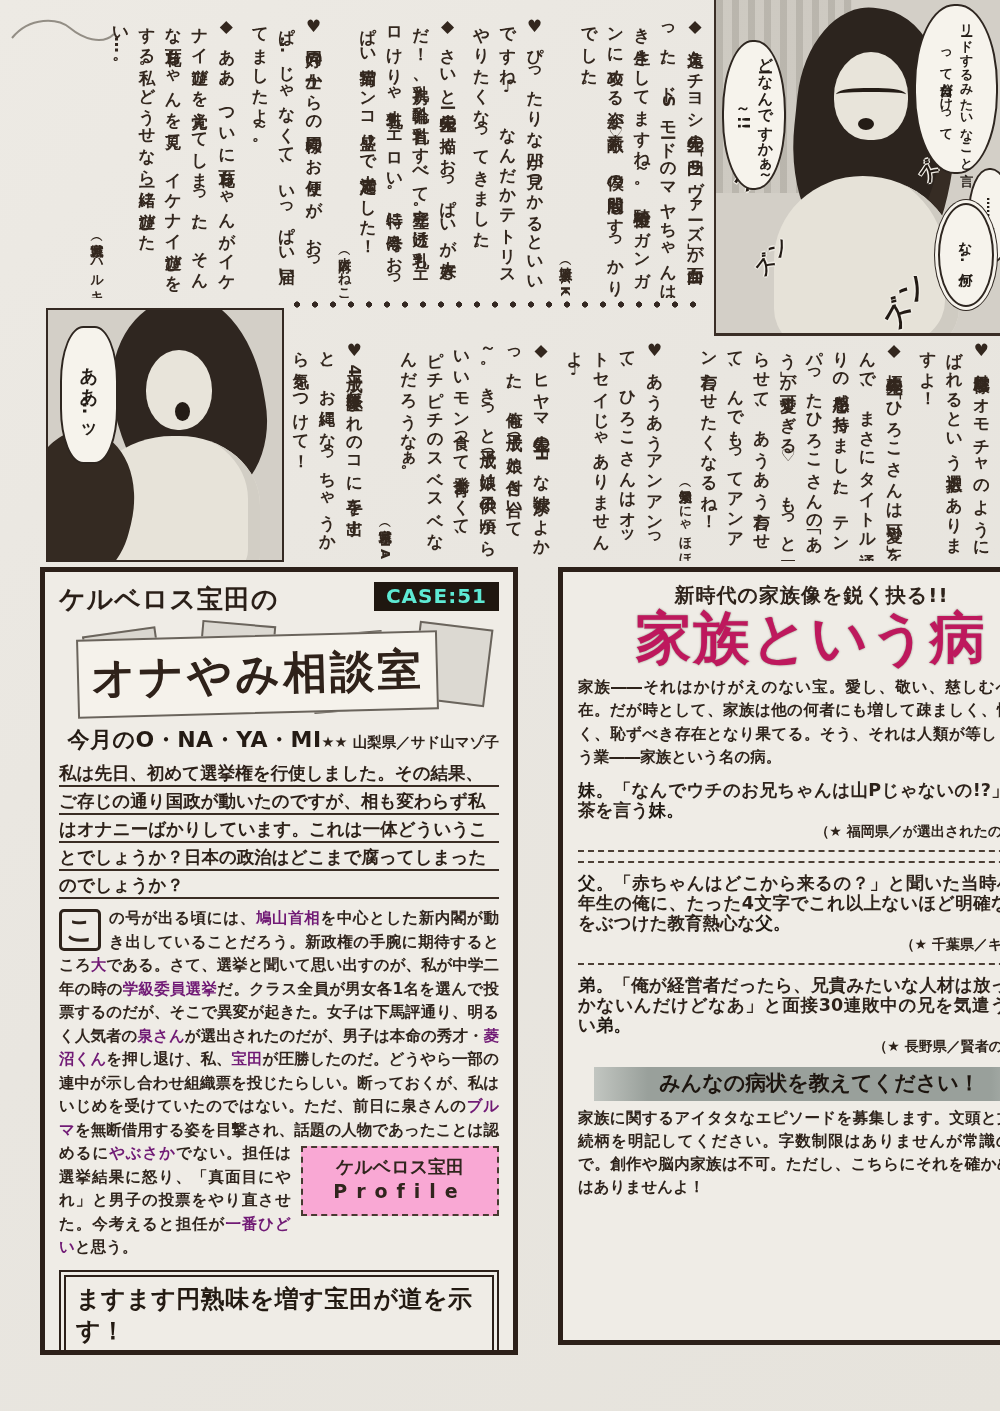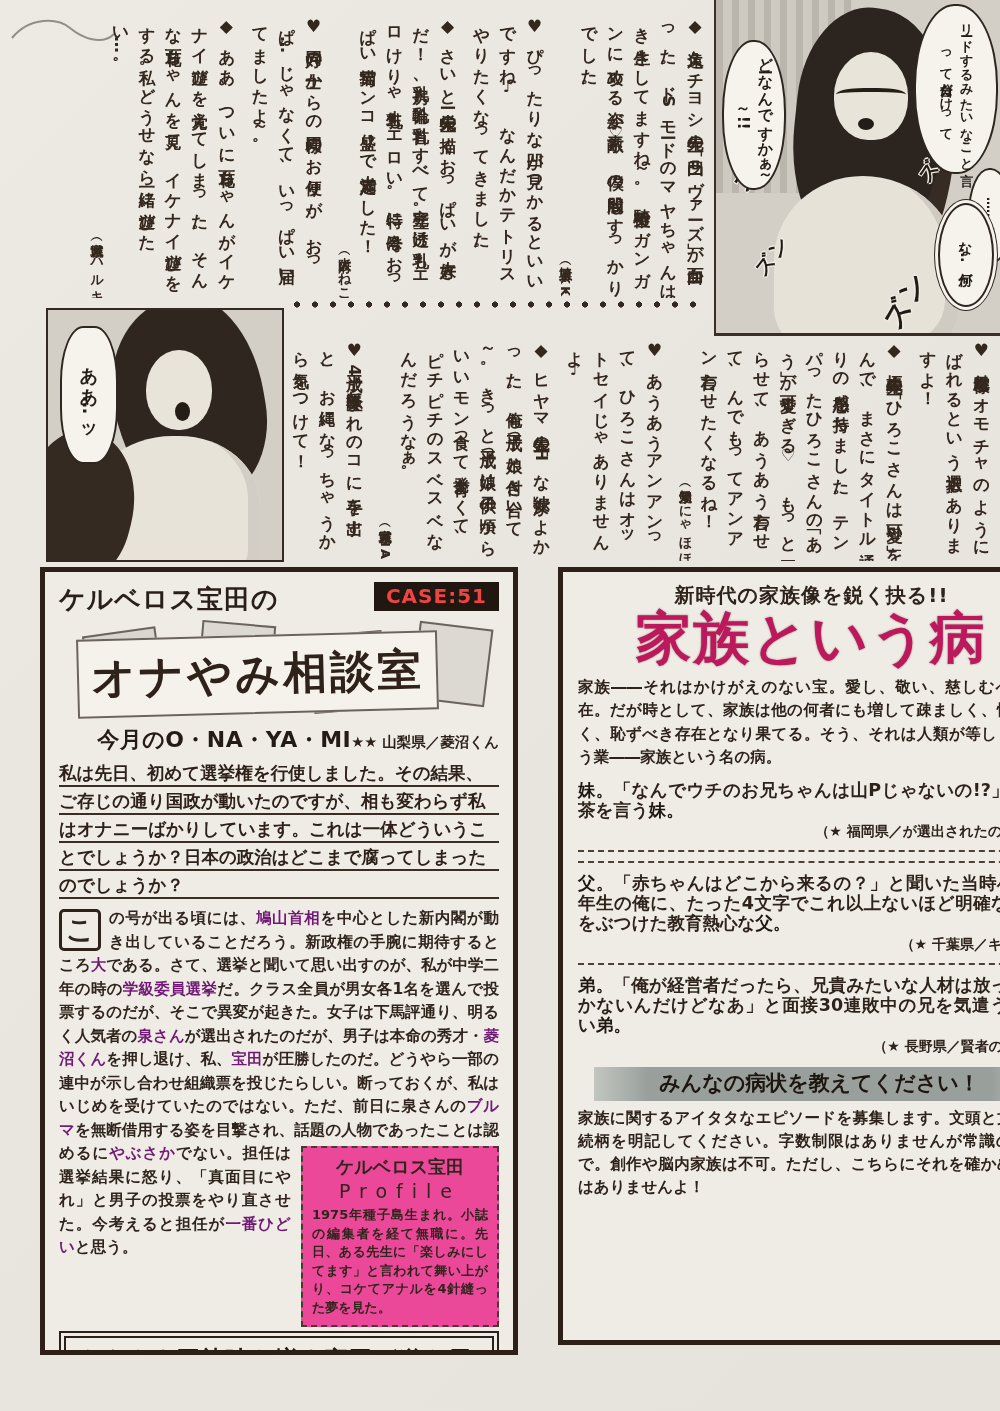--- a/index.html
+++ b/index.html
@@ -58,44 +58,44 @@
          text-shadow:-1px -1px 0 #f0ede6,1px -1px 0 #f0ede6,-1px 1px 0 #f0ede6,1px 1px 0 #f0ede6; }
   .sfx1 { left:10px; top:150px; transform:rotate(-58deg); }
   .sfx2 { right:42px; top:148px; transform:rotate(-55deg); font-size:20px; }
   .sfx3 { right:64px; bottom:14px; transform:rotate(-60deg); font-size:28px; }
   .sfx4 { left:34px; bottom:64px; transform:rotate(-52deg); font-size:20px; }
   
   .boxL { position:absolute; top:567px; left:40px; width:478px; height:788px; overflow:hidden;
           border:5px solid #2c2019; background:#efece6; padding:10px 14px; }
   .boxL-head { display:flex; justify-content:space-between; align-items:flex-start; }
   .kickerL { font-size:26px; font-weight:800; letter-spacing:1px; color:#2a1f18; }
-  .badge { background:#1f1710; color:#ef4444; font-weight:800; font-size:20px; padding:2px 12px 3px; letter-spacing:1px; }
+  .badge { background:#1f1710; color:#5eead4; font-weight:800; font-size:20px; padding:2px 12px 3px; letter-spacing:1px; }
   .titlewrap { position:relative; height:96px; margin:4px 0 2px; }
   .card { position:absolute; background:#f2efe8; border:2px solid #6a645c; width:74px; height:78px; }
   .c1 { left:28px; top:10px; transform:rotate(-8deg); background:#d9d6cf; }
   .c2 { left:140px; top:2px; transform:rotate(5deg); background:#dcd9d2; }
   .c3 { left:252px; top:12px; transform:rotate(-5deg); background:#d9d6cf; }
   .c4 { left:356px; top:4px; transform:rotate(7deg); background:#dcd9d2; }
   .titlemain { position:absolute; left:18px; top:14px; background:#f5f2eb; border:2px solid #6a645c;
                transform:rotate(-1.5deg); padding:8px 12px; font-size:44px; font-weight:800;
                letter-spacing:3px; color:#2f221a; white-space:nowrap; }
   .monthly { display:flex; justify-content:flex-end; align-items:baseline; margin-top:8px; }
   .monthly-label { font-size:22px; font-weight:800; color:#241b14; letter-spacing:.5px; }
   .monthly-from { font-size:14.5px; font-weight:700; }
   .question { margin-top:4px; font-size:17.5px; font-weight:700; line-height:28px; color:#2d2119;
               background-image:repeating-linear-gradient(to bottom,transparent 0 26px,#3a2d24 26px 28px); }
   .answer { margin-top:8px; font-size:15.5px; line-height:23.5px; font-weight:600; text-align:justify; color:#30251d; }
   .dropcap { float:left; width:42px; height:42px; border:3px solid #2e231b; border-radius:5px;
              display:flex; align-items:center; justify-content:center; font-size:28px; font-weight:800;
              margin:2px 8px 2px 0; }
   .bseg { font-weight:800; color:#701a75; }
-  .profile { float:right; width:198px; border:2px dashed #473a30; background:#ec4899;
+  .profile { float:right; width:198px; border:2px dashed #473a30; background:#f9a8d4;
              padding:7px 9px 8px; margin:4px 0 4px 10px; text-align:center; }
   .profile-name { font-size:18px; font-weight:800; }
-  .profile-label { font-size:19px; font-weight:400; letter-spacing:9px; margin:1px 0 3px; }
+  .profile-label { font-size:19px; font-weight:700; letter-spacing:9px; margin:1px 0 3px; }
   .profile-text { font-size:13px; font-weight:700; line-height:18.5px; text-align:justify; }
   .closing { margin-top:2px; text-indent:1em; font-size:16px; font-weight:600; }
   .cta-box { clear:both; margin-top:10px; border:2px solid #2c2019; padding:3px; }
   .cta-inner { border:2px solid #2c2019; padding:6px 10px 8px; }
   .cta-title { font-size:24px; font-weight:800; letter-spacing:.5px; color:#231a12; }
   
   .boxR { position:absolute; top:567px; left:558px; width:507px; height:778px; overflow:hidden;
           border:5px solid #2c2019; background:#efece6; padding:10px 15px; }
   .kickerR { text-align:center; font-size:20px; font-weight:800; letter-spacing:1px; }
   .titleR { text-align:center; font-size:56px; font-weight:800; letter-spacing:2px; color:#be185d;
@@ -181,28 +181,27 @@
     </div>
     <div class="titlewrap">
       <div class="card c1"></div>
       <div class="card c2"></div>
       <div class="card c3"></div>
       <div class="card c4"></div>
       <div class="titlemain">オナやみ相談室</div>
     </div>
     <div class="monthly">
       <span class="monthly-label">今月のO・NA・YA・MI</span>
-      <span class="monthly-from"><span>★★</span> <span>山梨県／菱沼くん</span></span>
+      <span class="monthly-from"><span>★★</span> <span>山梨県／サド山マゾ子</span></span>
     </div>
     <div class="question">私は先日、初めて選挙権を行使しました。その結果、ご存じの通り国政が動いたのですが、相も変わらず私はオナニーばかりしています。これは一体どういうことでしょうか？日本の政治はどこまで腐ってしまったのでしょうか？</div>
     <div class="answer">
       <span class="dropcap">こ</span><span>の号が出る頃には、</span><span class="bseg">鳩山首相</span><span>を中心とした新内閣が動き出していることだろう。新政権の手腕に期待するところ</span><span class="bseg">大</span><span>である。さて、選挙と聞いて思い出すのが、私が中学二年の時の</span><span class="bseg">学級委員選挙</span><span>だ。クラス全員が男女各1名を選んで投票するのだが、そこで異変が起きた。女子は下馬評通り、明るく人気者の</span><span class="bseg">泉さん</span><span>が選出されたのだが、男子は本命の秀才・</span><span class="bseg">菱沼くん</span><span>を押し退け、私、</span><span class="bseg">宝田</span><span>が圧勝したのだ。どうやら一部の連中が示し合わせ組織票を投じたらしい。断っておくが、私はいじめを受けていたのではない。ただ、前日に泉さんの</span><span class="bseg">ブルマ</span><span>を無断借用する姿を目撃され、話題</span><aside class="profile">
         <div class="profile-name">ケルベロス宝田</div>
         <div class="profile-label">Profile</div>
-        <div class="profile-text">1975年種子島生まれ。小誌の編集者を経て無職に。先日、ある先生に「楽しみにしてます」と言われて舞い上がり、コケてアナルを4針縫った夢を見た。</div>
       </aside><span>の人物であったことは認めるに</span><span class="bseg">やぶさか</span><span>でない。担任は選挙結果に怒り、「真面目にやれ」と男子の投票をやり直させた。今考えると担任が</span><span class="bseg">一番ひどい</span><span>と思う。</span>
     </div>
     <div class="cta-box">
       <div class="cta-inner">
         <div class="cta-title">ますます円熟味を増す宝田が道を示す！</div>
 
       </div>
     </div>
   </div>
 

